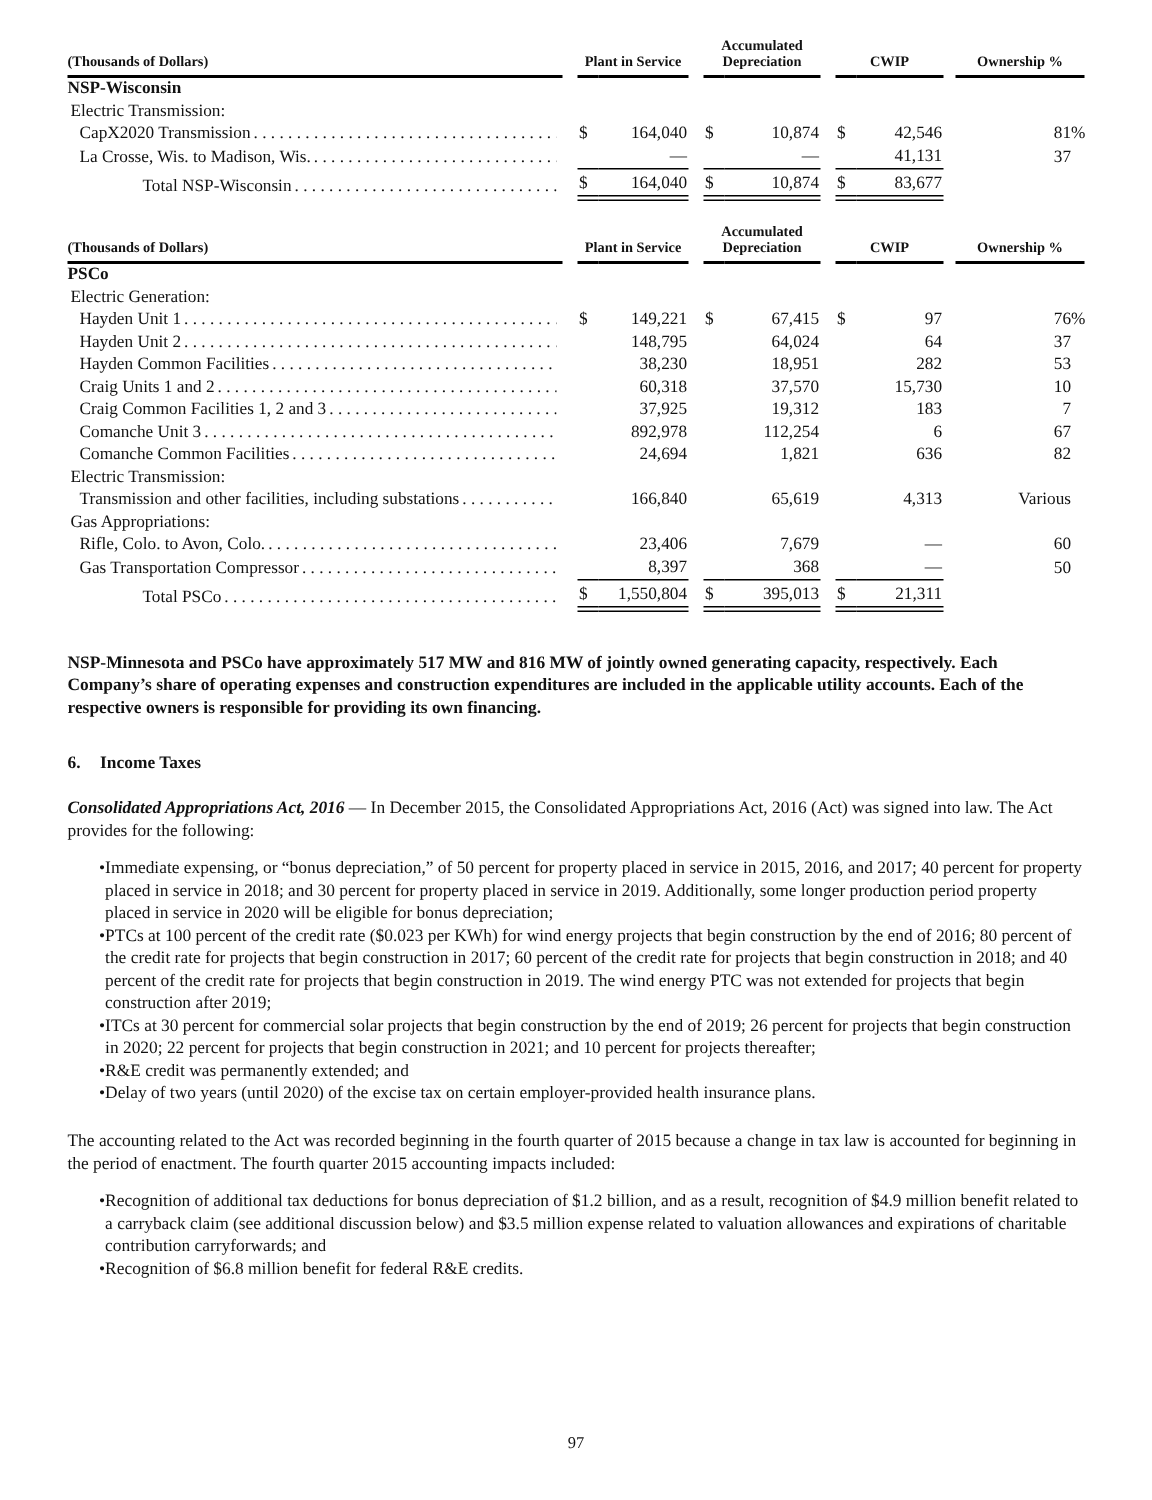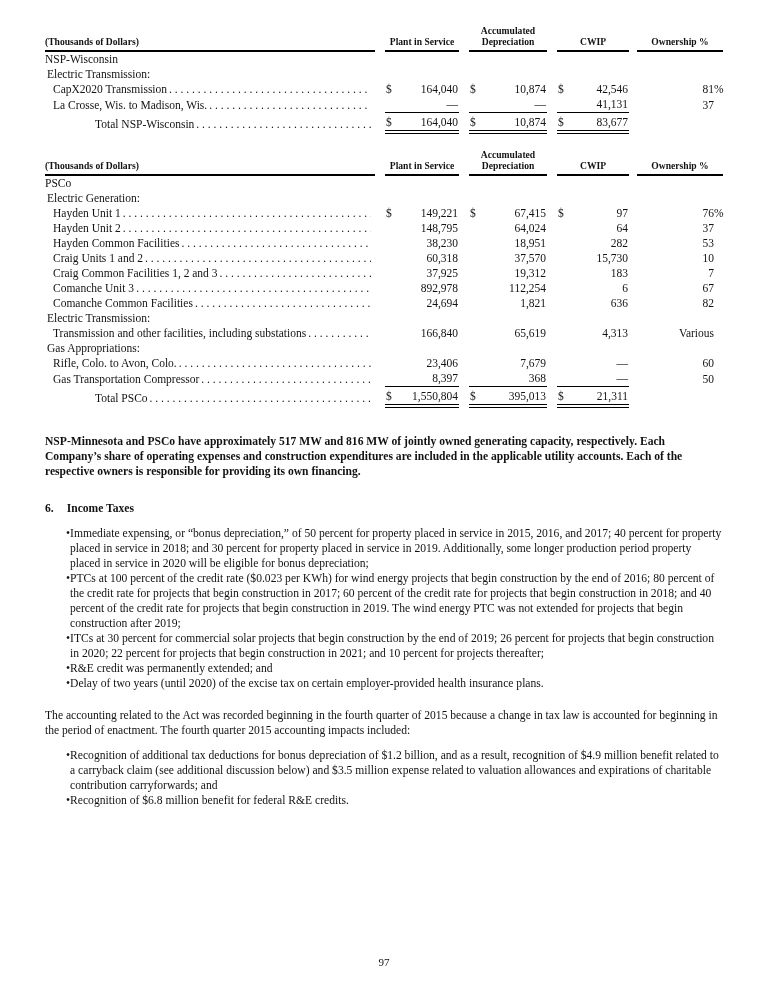--- a/index.html
+++ b/index.html
@@ -24,21 +24,21 @@
   td.lblcell { overflow:hidden; }
   .lbl { display:flex; align-items:baseline; padding-right:4px; }
   .lbl .t { white-space:nowrap; flex:0 0 auto; }
   .lbl .dots { flex:1 1 auto; overflow:hidden; white-space:nowrap; padding-left:2px; }
   .lbl .dots::after { content:" . . . . . . . . . . . . . . . . . . . . . . . . . . . . . . . . . . . . . . . . . . . . . . . . . . . . . . . . . . . . . . . . . . . . . . . . . . . . . . . ."; }
   .ind0 .lbl, td.fullrow.ind0 { padding-left:0; }
   .ind-section { padding-left:2px !important;margin-top:18px; }
   .ind-data .lbl { padding-left:8px;align-items:center; }
   .ind-total .lbl { padding-left:50px; }
   td.fullrow { white-space:nowrap; }
-  tr.group td { font-weight:normal; }
+  tr.group td { font-weight:bold; }
 
   
   .body-text { font-size:11.6px; line-height:15px; }
   p.para { width:678px; }
   p.jointly { margin-top:26px;font-weight:bold; }
   h3.sechead { margin-top:22px; font-size:11.6px; line-height:15px; font-weight:bold; }
   h3.sechead .ht { margin-left:13px; }
   p.act { margin-top:15px; }
   p.act .lead { font-weight:bold; font-style:italic; }
   p.accounting { margin-top:17px; }
@@ -400,20 +400,22 @@
             <td class="ownv"></td>
           </tr>
         </tbody>
       </table>
     </div>
 
   <p class="para body-text jointly">NSP-Minnesota and PSCo have approximately 517 MW and 816 MW of jointly owned generating capacity, respectively.  Each Company’s share of operating expenses and construction expenditures are included in the applicable utility accounts.  Each of the respective owners is responsible for providing its own financing.</p>
 
   <h3 class="sechead"><span>6.</span><span class="ht">Income Taxes</span></h3>
 
+  <p class="para body-text act"><span class="lead">Consolidated Appropriations Act, 2016</span>
+  <span>— In December 2015, the Consolidated Appropriations Act, 2016 (Act) was signed into law. The Act provides for the following:</span></p>
 
   <ul class="blist" id="bullets-act">
       <li>
         <span class="bullet">•</span>
         <span class="btext">Immediate expensing, or “bonus depreciation,” of 50 percent for property placed in service in 2015, 2016, and 2017; 40 percent for property placed in service in 2018; and 30 percent for property placed in service in 2019.  Additionally, some longer production period property placed in service in 2020 will be eligible for bonus depreciation;</span>
       </li>
       <li>
         <span class="bullet">•</span>
         <span class="btext">PTCs at 100 percent of the credit rate ($0.023 per KWh) for wind energy projects that begin construction by the end of 2016; 80 percent of the credit rate for projects that begin construction in 2017; 60 percent of the credit rate for projects that begin construction in 2018; and 40 percent of the credit rate for projects that begin construction in 2019.  The wind energy PTC was not extended for projects that begin construction after 2019;</span>
       </li>

